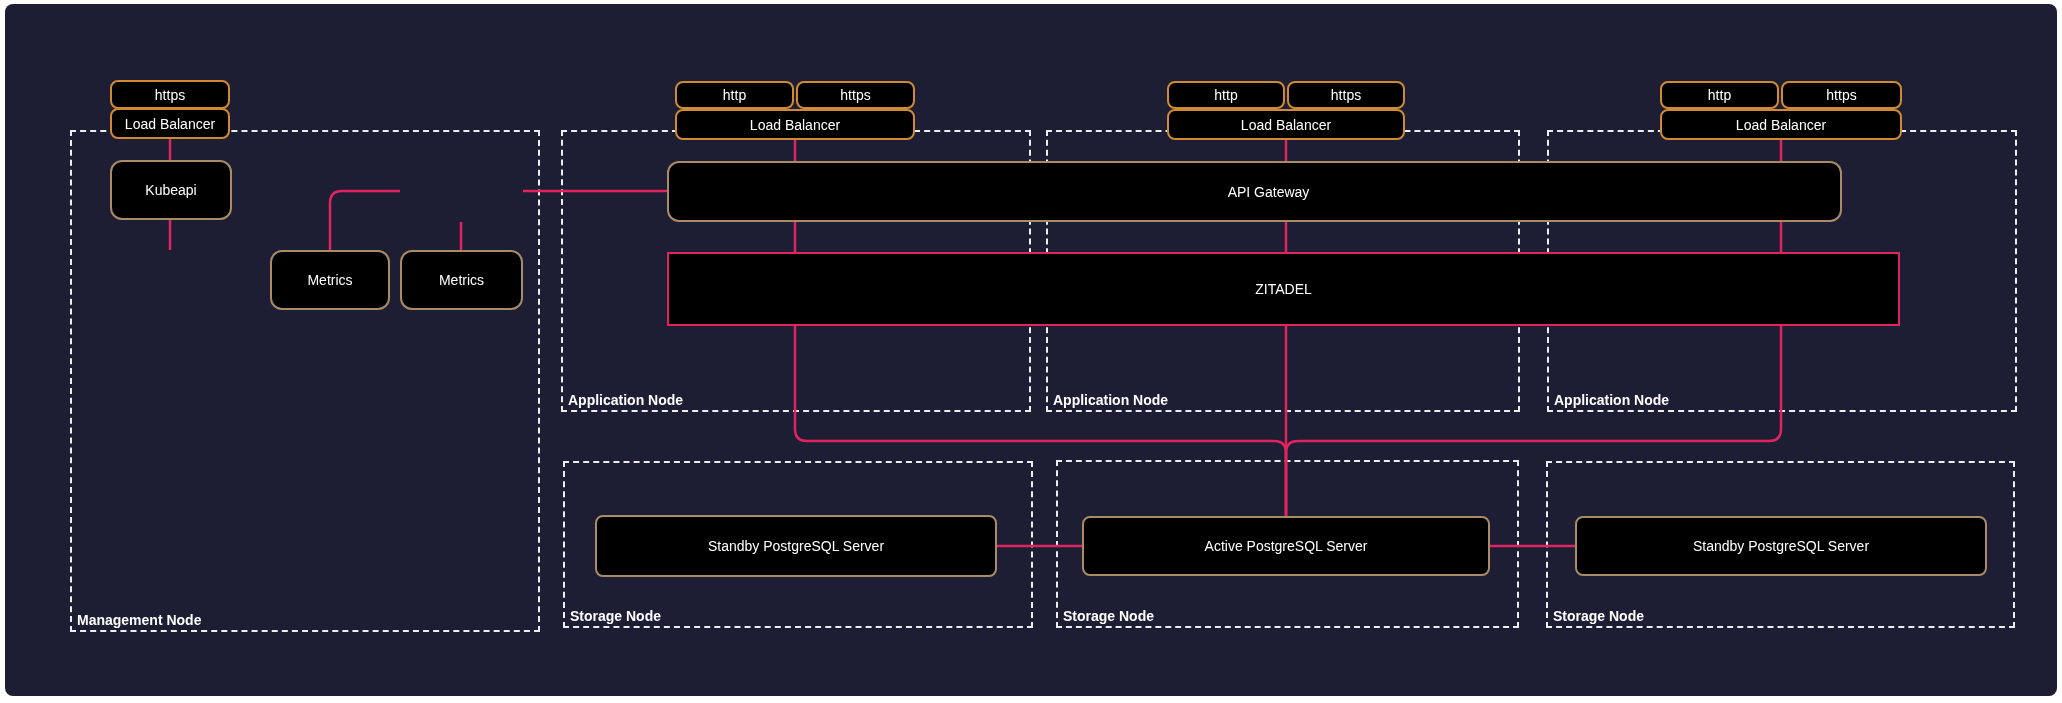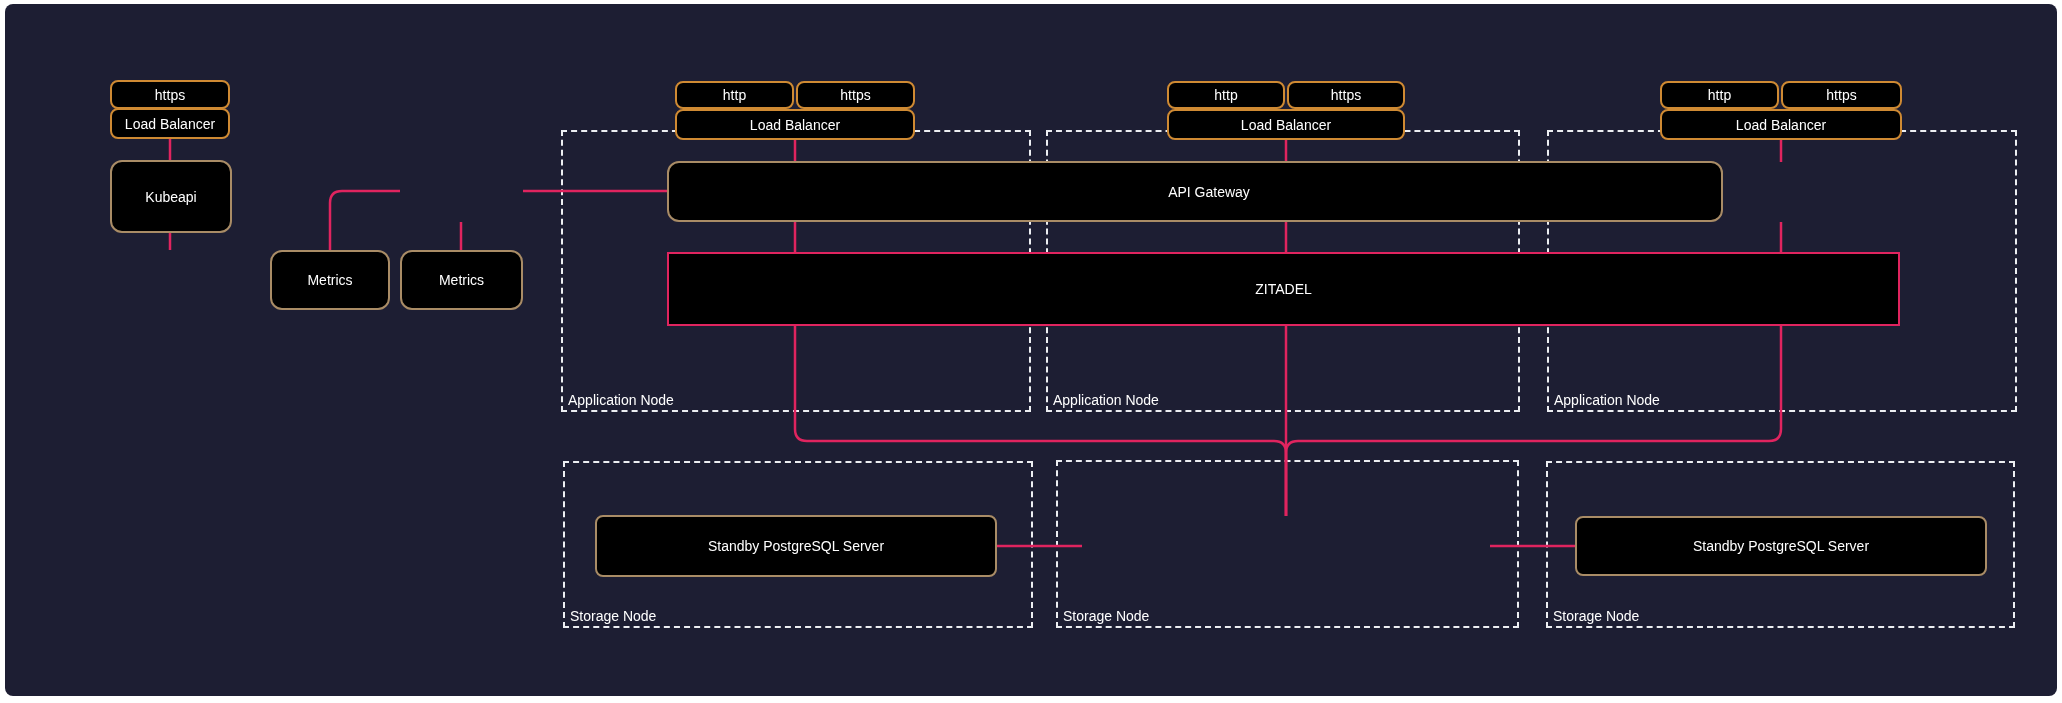--- a/index.html
+++ b/index.html
@@ -1,36 +1,39 @@
 <!DOCTYPE html>
 <html><head>
 <meta charset="utf-8">
 <style>
   html,body{margin:0;padding:0;background:#ffffff;}
   .stage{position:relative;width:2062px;height:703px;background:#ffffff;overflow:hidden;
          font-family:"Liberation Sans", sans-serif;}
   .canvas{position:absolute;left:5px;top:4px;right:5px;bottom:7px;background:#1d1e33;border-radius:8px;}
   .group{position:absolute;border:2px dashed #eceef2;box-sizing:border-box;z-index:1;}
-  .group-label{position:absolute;left:5px;bottom:2px;font-weight:normal;font-size:14px;color:#ffffff;white-space:nowrap;}
+  .group-label{position:absolute;left:5px;bottom:2px;font-weight:bold;font-size:14px;color:#ffffff;white-space:nowrap;}
   .edges{position:absolute;left:0;top:0;z-index:2;}
   .edges path{stroke:#e0245f;stroke-width:2.5;fill:none;}
   .node{position:absolute;display:flex;align-items:center;justify-content:center;
         font-size:14px;color:#ffffff;background:#000000;box-sizing:border-box;z-index:3;
         text-align:center;white-space:nowrap;}
   .tan{border:2px solid #a98c66;border-radius:12px;}
   .orange{border:2px solid #cf8a33;border-radius:8px;}
   .pinkbox{border:2px solid #e0245f;border-radius:0;}
   .db{border-radius:8px;text-align:center;}
 </style>
 </head>
 <body>
 
 <div class="stage">
   <div class="canvas"></div>
 
+  <div class="group" style="left:70px;top:130px;width:470px;height:502px;">
+    <span class="group-label">Management Node</span>
+  </div>
   <div class="group" style="left:561px;top:130px;width:470px;height:282px;">
     <span class="group-label">Application Node</span>
   </div>
   <div class="group" style="left:1046px;top:130px;width:474px;height:282px;">
     <span class="group-label">Application Node</span>
   </div>
   <div class="group" style="left:1547px;top:130px;width:470px;height:282px;">
     <span class="group-label">Application Node</span>
   </div>
   <div class="group" style="left:563px;top:461px;width:470px;height:167px;">
@@ -57,34 +60,35 @@
     <path d="M1781 222 L1781 252"></path>
     <path d="M795 315 L795 429 Q795 441 807 441 L1274 441 Q1286 441 1286 453 L1286 516"></path>
     <path d="M1781 315 L1781 429 Q1781 441 1769 441 L1298 441 Q1286 441 1286 453 L1286 516"></path>
     <path d="M1286 315 L1286 516"></path>
     <path d="M997 546 L1082 546"></path>
     <path d="M1490 546 L1575 546"></path>
   </svg>
 
   <div class="node orange" style="left:110px;top:80px;width:120px;height:29px;">https</div>
   <div class="node orange" style="left:110px;top:108px;width:120px;height:31px;">Load Balancer</div>
-  <div class="node tan" style="left:110px;top:160px;width:122px;height:73px;">Kubeapi</div>
+  <div class="node tan" style="left:110px;top:160px;width:122px;height:60px;">Kubeapi</div>
   <div class="node tan" style="left:270px;top:250px;width:120px;height:60px;">Metrics</div>
   <div class="node tan" style="left:400px;top:250px;width:123px;height:60px;">Metrics</div>
 
   <div class="node orange" style="left:675px;top:81px;width:119px;height:28px;">http</div>
   <div class="node orange" style="left:796px;top:81px;width:119px;height:28px;">https</div>
   <div class="node orange" style="left:675px;top:109px;width:240px;height:31px;">Load Balancer</div>
 
   <div class="node orange" style="left:1167px;top:81px;width:118px;height:28px;">http</div>
   <div class="node orange" style="left:1287px;top:81px;width:118px;height:28px;">https</div>
   <div class="node orange" style="left:1167px;top:109px;width:238px;height:31px;">Load Balancer</div>
 
   <div class="node orange" style="left:1660px;top:81px;width:119px;height:28px;">http</div>
   <div class="node orange" style="left:1781px;top:81px;width:121px;height:28px;">https</div>
   <div class="node orange" style="left:1660px;top:109px;width:242px;height:31px;">Load Balancer</div>
 
-  <div class="node tan" style="left:667px;top:161px;width:1056px;height:61px;padding-left:28px;">API Gateway</div>
+  <div class="node tan" style="left:667px;top:161px;width:1175px;height:61px;padding-left:28px;">API Gateway</div>
   <div class="node pinkbox" style="left:667px;top:252px;width:1233px;height:74px;">ZITADEL</div>
 
   <div class="node tan db" style="left:595px;top:515px;width:402px;height:62px;">Standby PostgreSQL Server</div>
+  <div class="node tan db" style="left:1082px;top:516px;width:408px;height:60px;">Active PostgreSQL Server</div>
   <div class="node tan db" style="left:1575px;top:516px;width:412px;height:60px;">Standby PostgreSQL Server</div>
 </div>
 
 </body></html>

